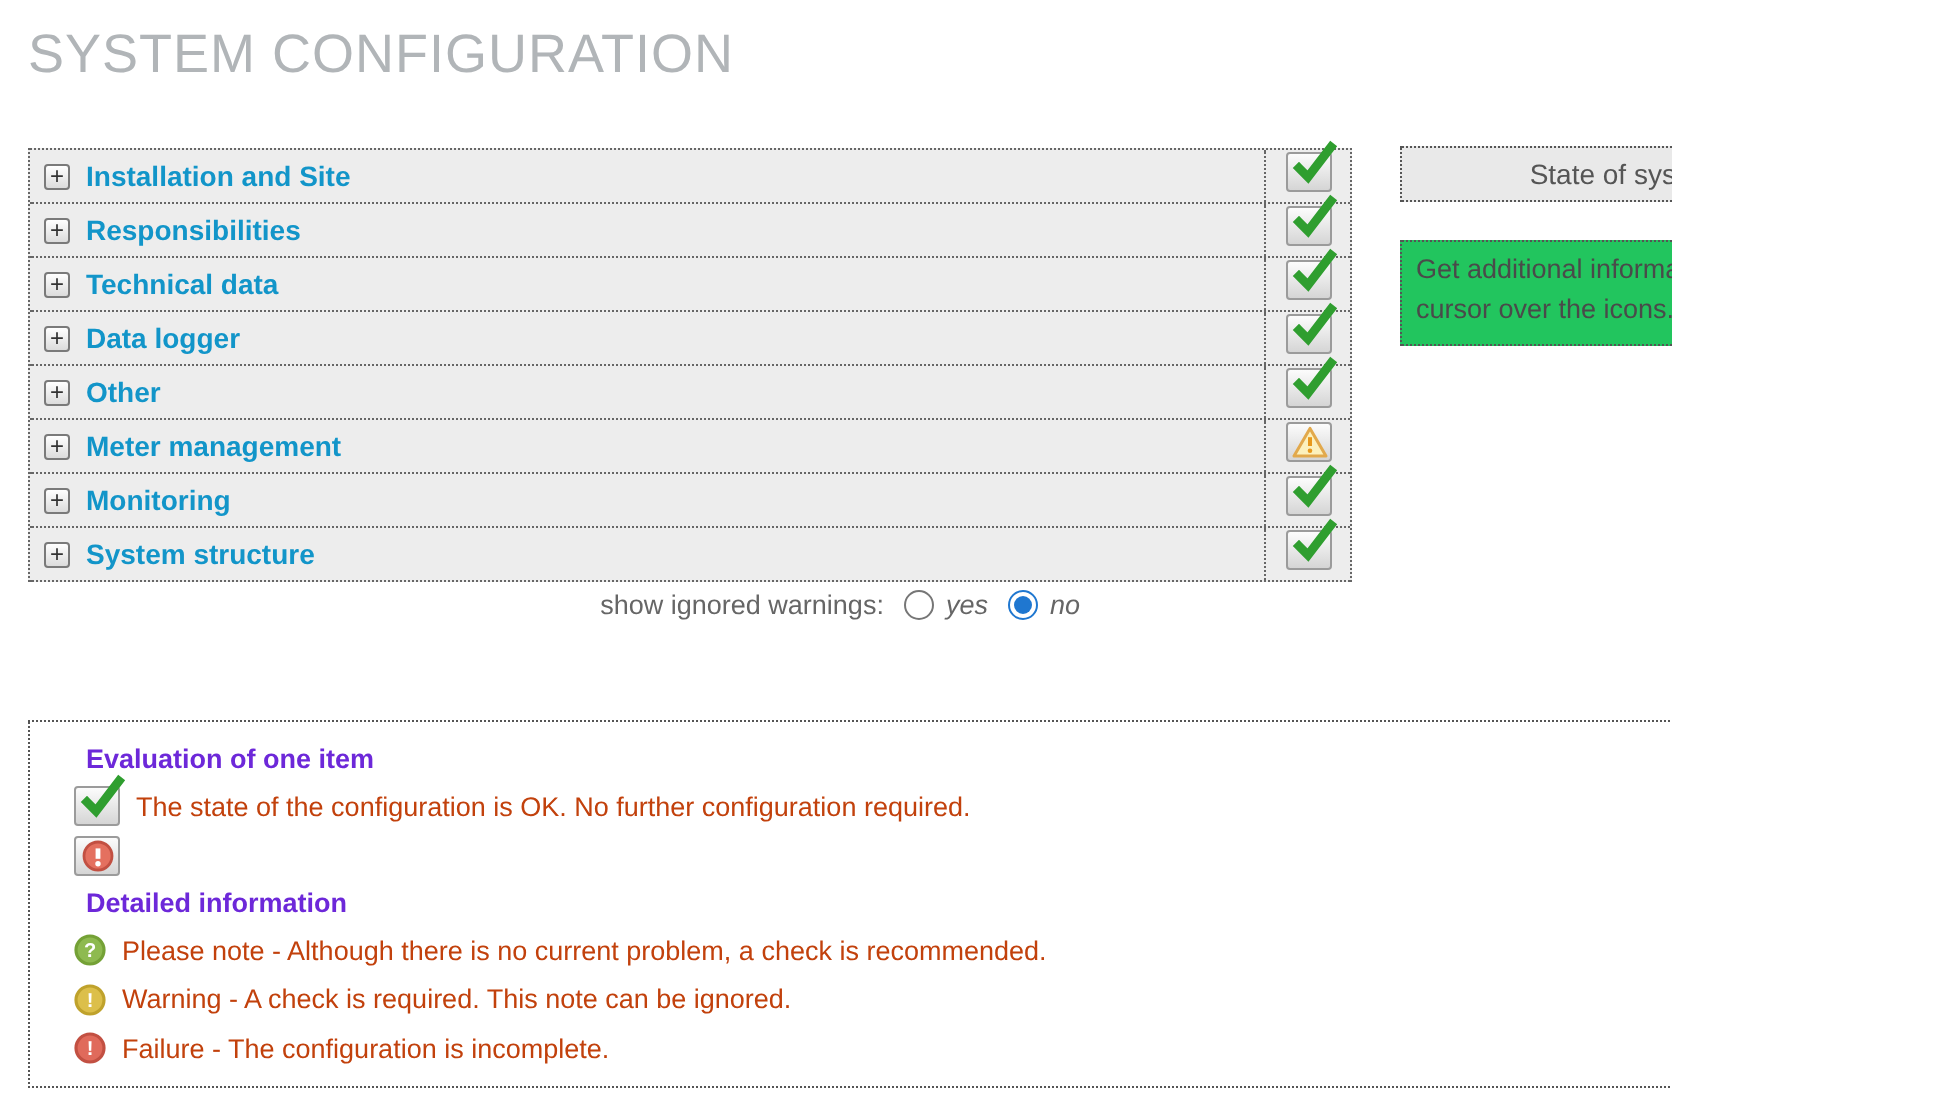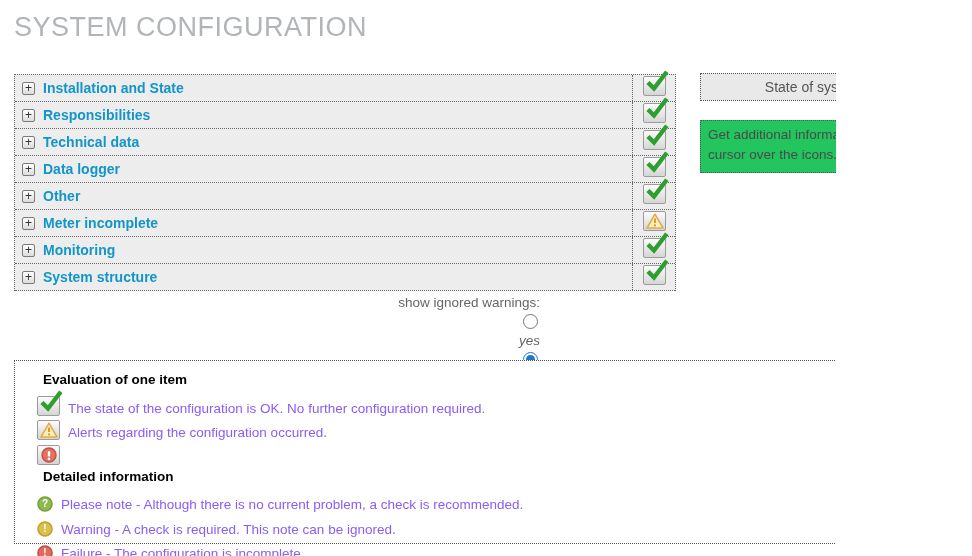--- a/index.html
+++ b/index.html
@@ -35,34 +35,34 @@
 
   
   .state-box{position:absolute;left:700px;top:73px;width:260px;height:28px;
     background:#e9e9e9;border:1px dotted #555;box-sizing:border-box;display:flex;
     align-items:center;justify-content:center;gap:7px;font-size:14px;color:#555;}
   .info-box{position:absolute;left:700px;top:120px;width:260px;border:1px dotted #555;
     box-sizing:border-box;padding:4px 7px 6px 7px;font-size:13.5px;color:#4a4a4a;
     line-height:1.5;background:#22c55e;}
 
   
-  .warn-toggle{position:absolute;top:295px;right:296px;display:flex;align-items:flex-end;
-    font-size:13.5px;color:#666;gap:4px;flex-direction:column;}
+  .warn-toggle{position:absolute;top:295px;right:296px;display:flex;align-items:flex-start;
+    font-size:13.5px;color:#666;gap:4px;}
   .warn-toggle input{width:15px;height:15px;margin:0 2px 0 6px;accent-color:#1f77d0;cursor:pointer;}
   .warn-toggle label{cursor:pointer;font-style:italic;}
 
   
   .legend-title{position:absolute;left:14px;top:327px;font-size:16px;font-style:italic;
     color:#1295c9;letter-spacing:0.5px;margin-top:32px;}
   .legend-box{position:absolute;left:14px;top:360px;width:945px;height:184px;
     border:1px dotted #555;box-sizing:border-box;padding-top:7px;background:#fff;}
   .legend-heading{padding-left:28px;height:23px;display:flex;align-items:center;
-    font-size:13.5px;font-weight:700;color:#000000;}
-  .legend-row{padding-left:22px;height:24.5px;display:flex;align-items:flex-end;gap:8px;
-    font-size:13.5px;color:#8b5cf6;}
+    font-size:13.5px;font-weight:700;color:#6d28d9;}
+  .legend-row{padding-left:22px;height:24.5px;display:flex;align-items:center;gap:8px;
+    font-size:13.5px;color:#c2410c;}
   .legend-row .btn-icon{flex:0 0 auto;}
   .circle-icon{width:16px;height:16px;display:inline-block;flex:0 0 auto;}
 </style>
 </head>
 <body>
 
 <svg width="0" height="0" style="position:absolute">
   <defs>
     <g id="g-check">
       <path d="M3.5 13 L8 17.5 L19.5 2.5" fill="none" stroke="#2f9e2f" stroke-width="4.4" stroke-linecap="square"></path>
@@ -82,21 +82,21 @@
 
 <div class="stage">
 
   <div class="page-title">SYSTEM CONFIGURATION</div>
 
   <div class="cfg-table">
 
     <div class="cfg-row">
       <div class="cfg-cell-label">
         <span class="expand-box">+</span>
-        <span class="cfg-label">Installation and State</span>
+        <span class="cfg-label">Installation and Site</span>
       </div>
       <div class="cfg-cell-status">
         <span class="status ok">
           <span class="btn-icon check-btn"><svg width="22" height="22">
                 <use href="#g-check"></use>
               </svg></span>
           
         </span>
       </div>
     </div>
@@ -157,21 +157,21 @@
                 <use href="#g-check"></use>
               </svg></span>
           
         </span>
       </div>
     </div>
 
     <div class="cfg-row">
       <div class="cfg-cell-label">
         <span class="expand-box">+</span>
-        <span class="cfg-label">Meter incomplete</span>
+        <span class="cfg-label">Meter management</span>
       </div>
       <div class="cfg-cell-status">
         <span class="status warning">
           
           <span class="btn-icon warn-btn"><svg width="18" height="16">
                 <use href="#g-triangle"></use>
               </svg></span>
         </span>
       </div>
     </div>
@@ -235,28 +235,20 @@
 
     <div class="legend-row">
       <span class="btn-icon check-btn">
           <svg width="22" height="22">
             <use href="#g-check"></use>
           </svg>
         </span>
       <span>The state of the configuration is OK. No further configuration required.</span>
     </div>
     <div class="legend-row">
-      <span class="btn-icon warn-btn" style="display:inline-block">
-          <svg width="18" height="16">
-            <use href="#g-triangle"></use>
-          </svg>
-        </span>
-      <span>Alerts regarding the configuration occurred.</span>
-    </div>
-    <div class="legend-row">
       <span class="btn-icon err-btn">
           <svg width="18" height="16">
             <use href="#g-redcircle"></use>
           </svg>
         </span>
     </div>
 
     <div class="legend-heading">Detailed information</div>
 
     <div class="legend-row">

